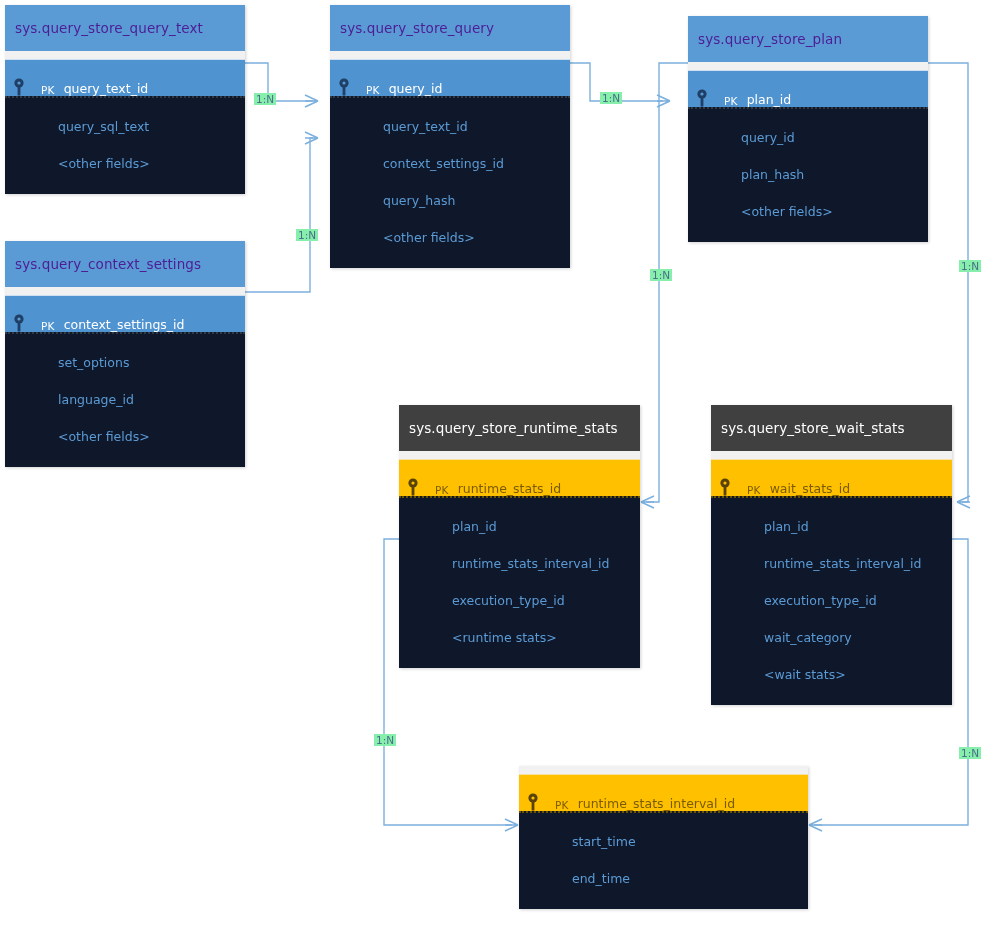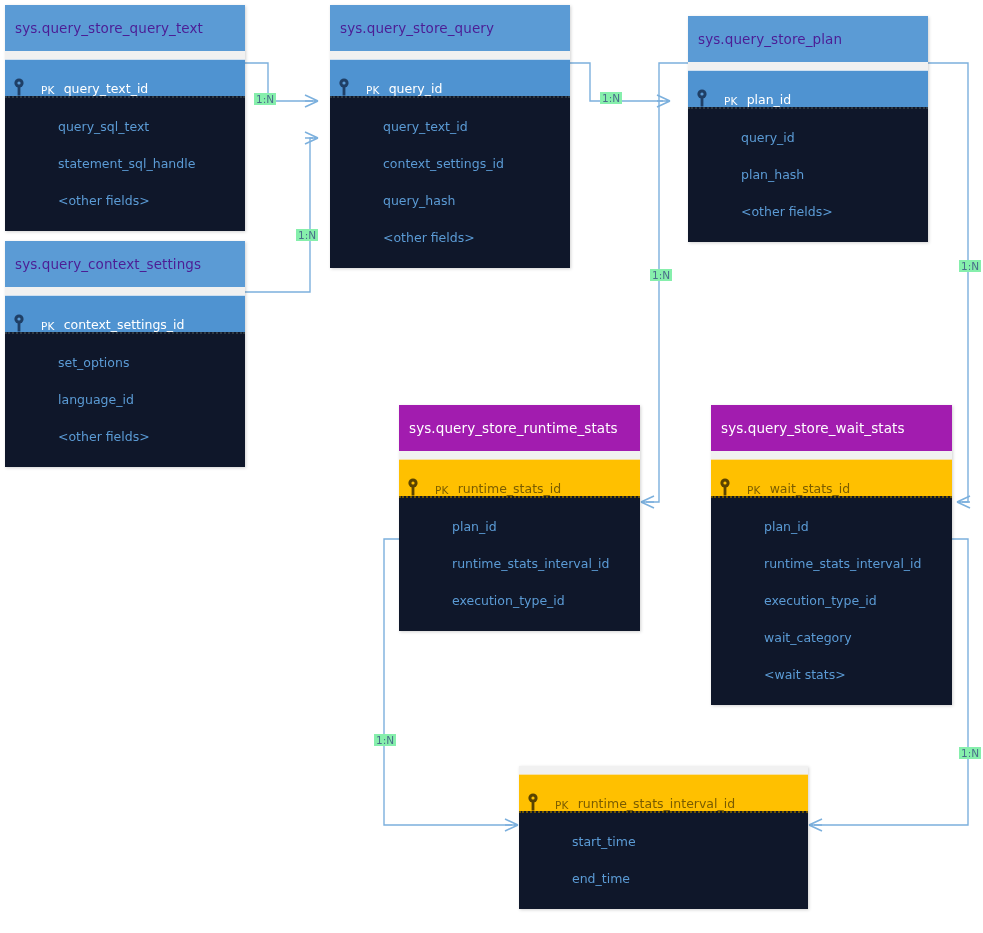--- a/index.html
+++ b/index.html
@@ -77,21 +77,21 @@
     font-size: 12.5px;
     white-space: nowrap;
   }
 
   
   .entity.blue .title { background: #5b9bd5; }
   .entity.blue .pkrow { background: #4f93d1; border-top: 1px solid #cfe0f0; }
   .entity.blue .fields { border-top: 2px dotted #2f3a44; }
 
   
-  .entity.orange .title { background: #a21caf; }
+  .entity.orange .title { background: #404040; }
   .entity.orange .pkrow { background: #ffc000; border-top: 1px solid #f7e0a0; }
   .entity.orange .fields { border-top: 2px dotted #6b5300; }
   .entity.orange .pkrow { color: #7a5c00; }
   .entity.orange .title { color: #ffffff; }
 
   
   .keyglyph { display: block; }
 
   
   #wires {
@@ -167,21 +167,20 @@
           <circle cx="6" cy="5" r="4.6" fill="#1f3f66"></circle>
           <circle cx="6" cy="5" r="1.6" fill="#5b9bd5"></circle>
           <rect x="4.6" y="8" width="2.8" height="9.5" fill="#1f3f66"></rect>
         </svg>
       </span>
       <span class="pklabel">PK</span>
       <span class="pkname">query_text_id</span>
     </div>
     <div class="fields">
       <div class="field">query_sql_text</div>
-      <div class="field">statement_sql_handle</div>
       <div class="field">&lt;other fields&gt;</div>
     </div>
   </div>
 
   <div class="entity blue" style="left:330px; top:5px; width:240px;">
     <div class="title">sys.query_store_query</div>
     <div class="pkrow">
       <span class="keyicon">
         <svg class="keyglyph" width="14" height="18" viewBox="0 0 14 18" aria-hidden="true">
           <circle cx="6" cy="5" r="4.6" fill="#1f3f66"></circle>
@@ -250,20 +249,21 @@
           <rect x="4.6" y="8" width="2.8" height="9.5" fill="#5a4300"></rect>
         </svg>
       </span>
       <span class="pklabel">PK</span>
       <span class="pkname">runtime_stats_id</span>
     </div>
     <div class="fields">
       <div class="field">plan_id</div>
       <div class="field">runtime_stats_interval_id</div>
       <div class="field">execution_type_id</div>
+      <div class="field">&lt;runtime stats&gt;</div>
     </div>
   </div>
 
   <div class="entity orange" style="left:711px; top:405px; width:241px;">
     <div class="title">sys.query_store_wait_stats</div>
     <div class="pkrow">
       <span class="keyicon">
         <svg class="keyglyph" width="14" height="18" viewBox="0 0 14 18" aria-hidden="true">
           <circle cx="6" cy="5" r="4.6" fill="#5a4300"></circle>
           <circle cx="6" cy="5" r="1.6" fill="#ffc000"></circle>

